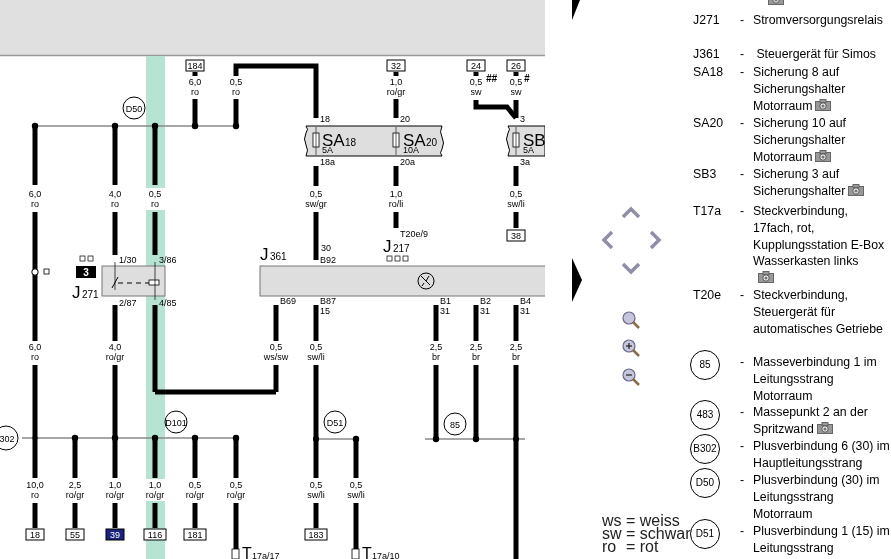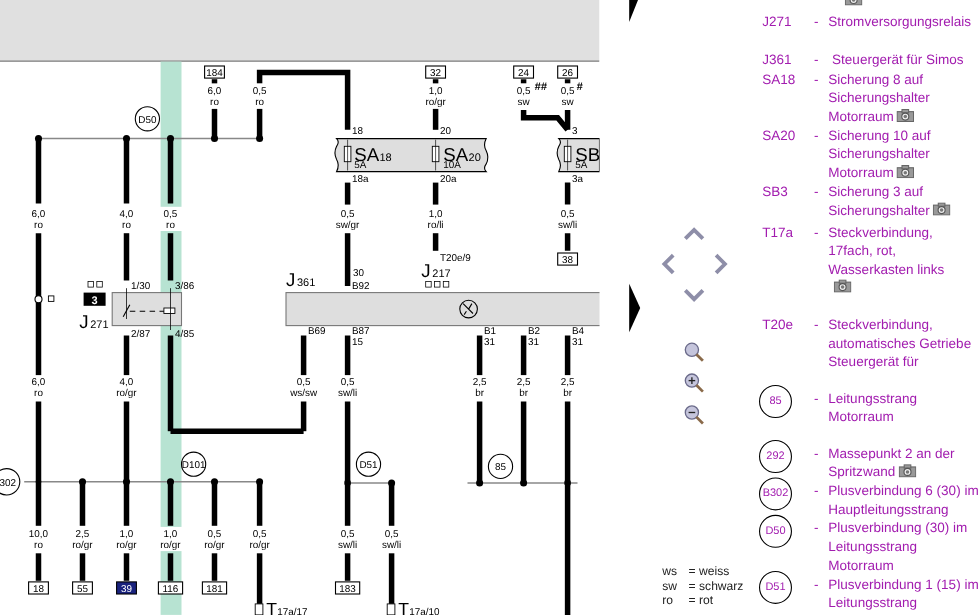--- a/index.html
+++ b/index.html
@@ -8,29 +8,29 @@
   #diagram { position:absolute; left:0; top:0; width:545px; height:559px; }
   #diagram svg { position:absolute; left:0; top:0; }
   .wl { font-size:9px; fill:#000; text-anchor:middle; font-family:"Liberation Sans", sans-serif; }
   .pin { font-size:9px; fill:#000; font-family:"Liberation Sans", sans-serif; }
   .big { font-size:17px; fill:#000; font-family:"Liberation Sans", sans-serif; }
   .sub { font-size:10px; fill:#000; font-family:"Liberation Sans", sans-serif; }
   .small { font-size:9px; fill:#000; font-family:"Liberation Sans", sans-serif; }
   #nav { position:absolute; left:560px; top:0; width:120px; height:559px; }
   .navbtn { position:absolute; cursor:pointer; }
   #legend { position:absolute; left:690px; top:0; width:201px; height:559px; overflow:hidden;
-            font-size:12.3px; color:#a21caf; line-height:16.8px; }
+            font-size:12.3px; color:#000000; line-height:16.8px; }
   .lrow { position:absolute; left:0; width:205px; }
   .lcode { position:absolute; left:3px; top:0; }
   .ldash { position:absolute; left:50px; top:0; }
   .ltext { position:absolute; left:63px; top:0; white-space:nowrap; }
   .lcircle { position:absolute; left:0; width:28px; height:28px; border:1.3px solid #000; border-radius:50%;
              font-size:10px; text-align:center; line-height:28px; background:#fff; }
   .cam { display:inline-block; width:16px; height:12px; vertical-align:-1px; margin-left:3px; position:relative; }
-  #colorkey { position:absolute; left:602px; top:514px; font-size:11px; color:#222; line-height:13px; }
+  #colorkey { position:absolute; left:602px; top:514px; font-size:16px; color:#222; line-height:13px; }
   #colorkey div { white-space:nowrap; }
   #colorkey span.c1 { display:inline-block; width:24px; }
 </style>
 </head>
 <body>
 
 <div id="diagram">
 <svg width="545" height="559" viewBox="0 0 545 559" xmlns="http://www.w3.org/2000/svg">
 
   <rect x="0" y="0" width="545" height="55" fill="#e0e0e0"></rect>
@@ -453,48 +453,50 @@
               <circle cx="8" cy="7" r="1.6" fill="#777"></circle>
             </svg></span></div>
       </div>
     </div>
     <div class="lrow" style="top: 203px;">
       <span class="lcode">T17a</span>
       <span class="ldash">-</span>
       <div class="ltext">
         <div>Steckverbindung,</div>
         <div>17fach,&nbsp;rot,</div>
+        <div>Kupplungsstation&nbsp;E-Box</div>
         <div>Wasserkasten&nbsp;links</div>
         <div style="padding-left:2px"><span class="cam"><svg width="16" height="12" viewBox="0 0 16 12">
               <rect x="0.5" y="2.5" width="15" height="9" fill="#999" stroke="#666"></rect>
               <rect x="5" y="0.5" width="6" height="3" fill="#999" stroke="#666"></rect>
               <circle cx="8" cy="7" r="3.2" fill="#eee" stroke="#555"></circle>
               <circle cx="8" cy="7" r="1.6" fill="#777"></circle>
             </svg></span></div>
       </div>
     </div>
     <div class="lrow" style="top: 287px;">
       <span class="lcode">T20e</span>
       <span class="ldash">-</span>
       <div class="ltext">
         <div>Steckverbindung,</div>
+        <div>Steuergerät&nbsp;für</div>
         <div>automatisches&nbsp;Getriebe</div>
-        <div>Steuergerät&nbsp;für</div>
       </div>
     </div>
     <div class="lrow" style="top: 354px;">
       <span class="lcircle" style="top:-4px">85</span>
       <span class="ldash">-</span>
       <div class="ltext">
+        <div>Masseverbindung&nbsp;1&nbsp;im</div>
         <div>Leitungsstrang</div>
         <div>Motorraum</div>
       </div>
     </div>
     <div class="lrow" style="top: 404px;">
-      <span class="lcircle" style="top:-4px">292</span>
+      <span class="lcircle" style="top:-4px">483</span>
       <span class="ldash">-</span>
       <div class="ltext">
         <div>Massepunkt&nbsp;2&nbsp;an&nbsp;der</div>
         <div>Spritzwand<span class="cam"><svg width="16" height="12" viewBox="0 0 16 12">
               <rect x="0.5" y="2.5" width="15" height="9" fill="#999" stroke="#666"></rect>
               <rect x="5" y="0.5" width="6" height="3" fill="#999" stroke="#666"></rect>
               <circle cx="8" cy="7" r="3.2" fill="#eee" stroke="#555"></circle>
               <circle cx="8" cy="7" r="1.6" fill="#777"></circle>
             </svg></span></div>
       </div>

